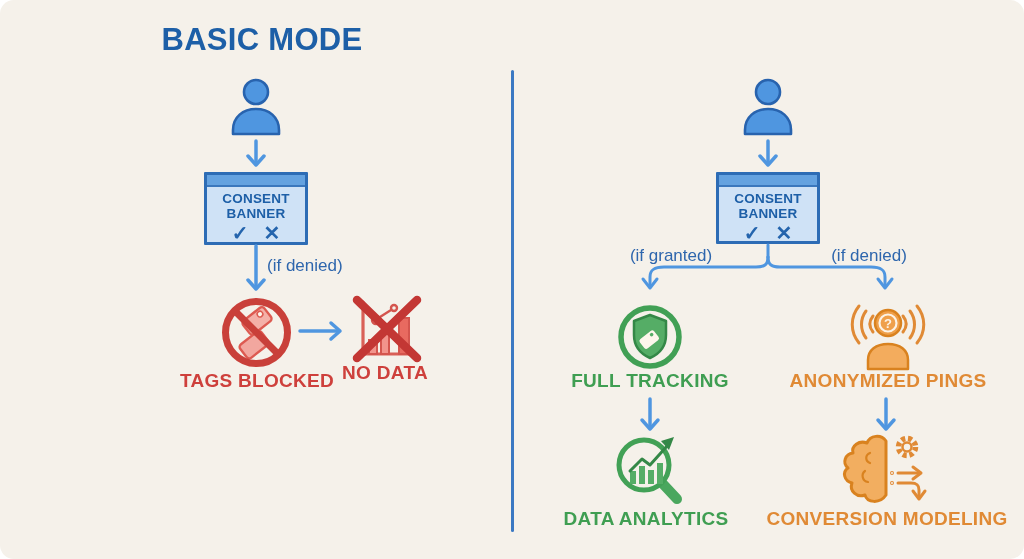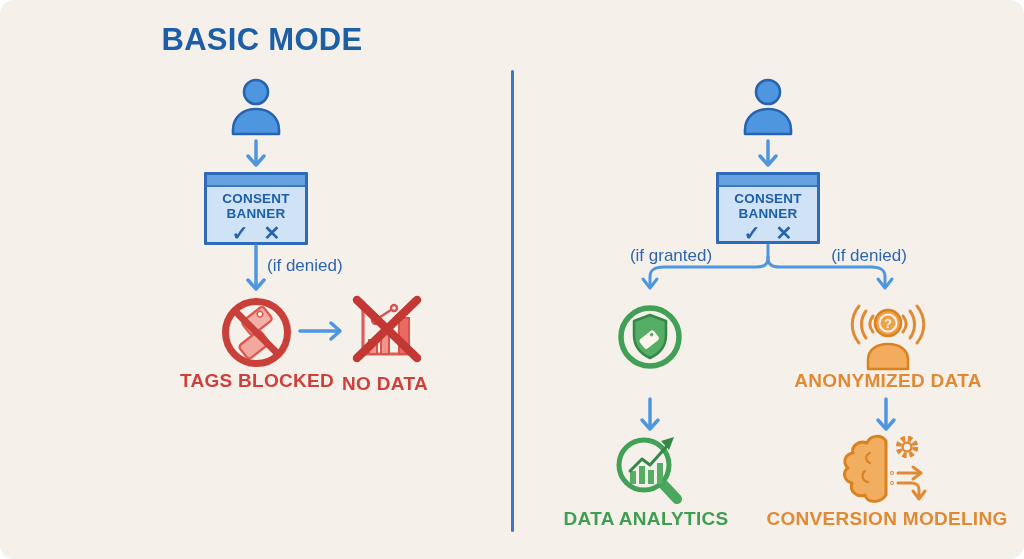--- a/index.html
+++ b/index.html
@@ -99,21 +99,21 @@
     <circle cx="27" cy="26" r="4" fill="none" stroke="#d4554e" stroke-width="2.4"></circle>
     <line x1="31" y1="23" x2="42" y2="16" stroke="#d4554e" stroke-width="2.4" stroke-linecap="round"></line>
     <circle cx="45" cy="14" r="3" fill="none" stroke="#d4554e" stroke-width="2.4"></circle>
     <g stroke="#c33734" stroke-width="8.5" stroke-linecap="round">
       <line x1="8" y1="6" x2="68" y2="64"></line>
         <line x1="68" y1="6" x2="8" y2="64"></line>
     </g>
   </svg>
 
   <div class="abs ctr step-label red" style="left:257px;top:370px;">TAGS BLOCKED</div>
-  <div class="abs ctr step-label red" style="left:385px;top:373px;">NO DATA</div>
+  <div class="abs ctr step-label red" style="left:385px;top:362px;">NO DATA</div>
 
 
   <svg class="abs" style="left:738px;top:76px;" width="60" height="60" viewBox="0 0 60 60">
     <circle cx="30" cy="16" r="12" fill="#4f96e0" stroke="#2863ae" stroke-width="2.6"></circle>
     <path d="M7,58 L7,54 C7,41 17,33 30,33 C43,33 53,41 53,54 L53,58 Z" fill="#4f96e0" stroke="#2863ae" stroke-width="2.6" stroke-linejoin="round"></path>
   </svg>
 
   <svg class="abs" style="left:758px;top:140px;" width="20" height="34" viewBox="0 0 20 34">
     <g stroke="#4f96e0" stroke-width="3.5" fill="none" stroke-linecap="round" stroke-linejoin="round">
       <line x1="10" y1="1" x2="10" y2="23"></line>
@@ -162,21 +162,22 @@
       <path d="M63,17 C67,22 67,28 63,33"></path>
       <path d="M70,12 C76,20 76,31 70,39"></path>
       <path d="M77,7 C86,18 86,33 77,44"></path>
     </g>
     <path d="M28,70 L28,61 C28,51 36,45 48,45 C60,45 68,51 68,61 L68,70 Z" fill="#f3ac5d" stroke="#d9821f" stroke-width="2.5" stroke-linejoin="round"></path>
     <circle cx="48" cy="24" r="13" fill="#efa04b" stroke="#d9821f" stroke-width="2.5"></circle>
     <circle cx="48" cy="24" r="8.5" fill="none" stroke="#fcf3e6" stroke-width="2.2"></circle>
     <text x="48" y="29" text-anchor="middle" font-size="13" font-weight="bold" fill="#fcf3e6">?</text>
   </svg>
 
-  <div class="abs ctr step-label orange" style="left:888px;top:370px;">ANONYMIZED DATA</div>
+  <div class="abs ctr step-label green" style="left:650px;top:370px;">FULL TRACKING</div>
+  <div class="abs ctr step-label orange" style="left:888px;top:370px;">ANONYMIZED PINGS</div>
 
   <svg class="abs" style="left:640px;top:398px;" width="20" height="40" viewBox="0 0 20 40">
     <g stroke="#4f96e0" stroke-width="3.5" fill="none" stroke-linecap="round" stroke-linejoin="round">
       <line x1="10" y1="1" x2="10" y2="29"></line>
         <path d="M2,22 L10,31 L18,22"></path>
     </g>
   </svg>
   <svg class="abs" style="left:876px;top:398px;" width="20" height="40" viewBox="0 0 20 40">
     <g stroke="#4f96e0" stroke-width="3.5" fill="none" stroke-linecap="round" stroke-linejoin="round">
       <line x1="10" y1="1" x2="10" y2="29"></line>

